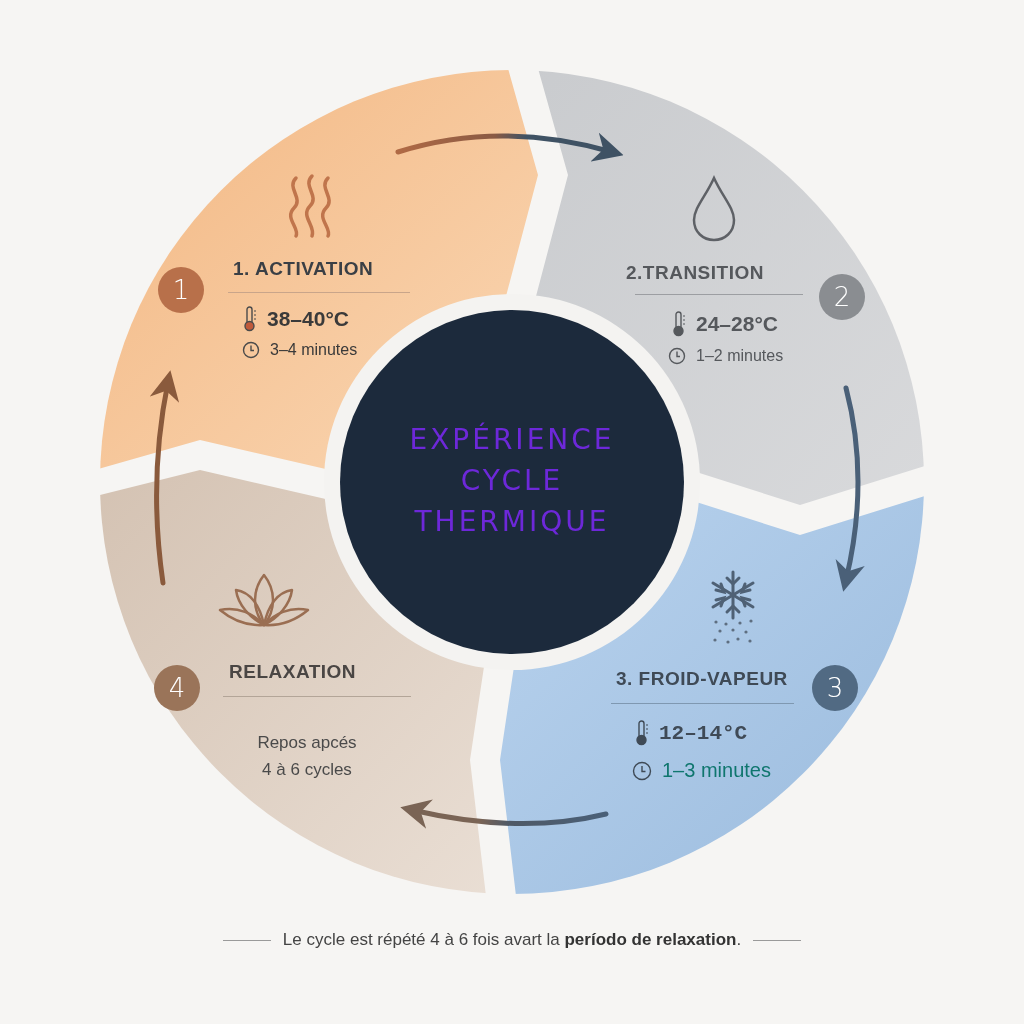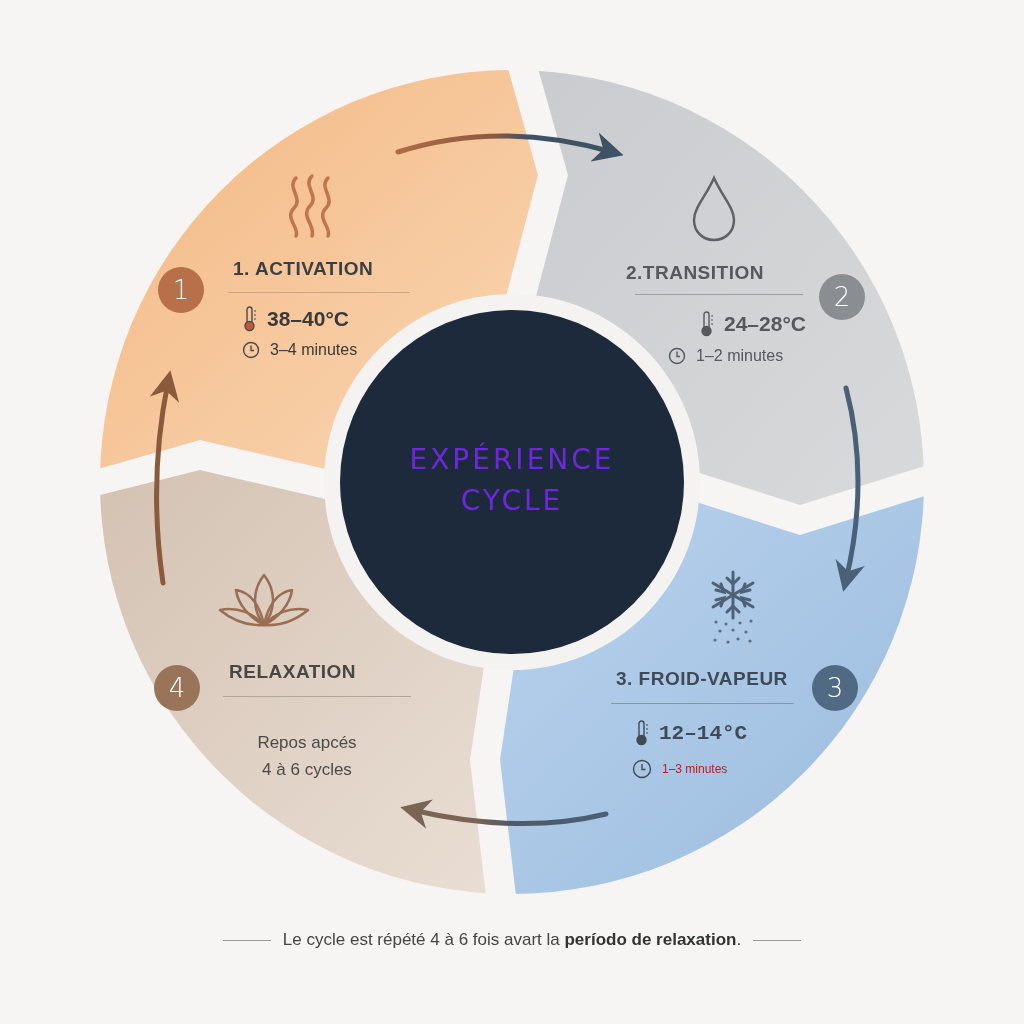--- a/index.html
+++ b/index.html
@@ -163,21 +163,21 @@
   <svg width="18" height="18" viewBox="0 0 18 18">
     <circle cx="9" cy="9" r="7.5" fill="none" stroke="#4a4a4a" stroke-width="1.4"></circle>
     <path d="M9,4.5 L9,9.5 L12,9.5" fill="none" stroke="#4a4a4a" stroke-width="1.4"></path>
   </svg>
   <span class="dur" style="color:#3a3a3a;">3–4 minutes</span>
 </div>
 
 <div class="badge" style="left:819px; top:274px; background:#8a8d91;">2</div>
 <div class="seg-text title" style="left:626px; top:262px; color:#55585c;">2.TRANSITION</div>
 <div class="rule" style="left:635px; top:294px; width:168px; background:#9c9ea2;"></div>
-<div class="row" style="left:700px; top:311px;">
+<div class="row" style="left:672px; top:311px;">
   <svg width="14" height="26" viewBox="0 0 14 26">
     <rect x="4" y="1" width="5" height="17" rx="2.5" fill="none" stroke="#55585c" stroke-width="1.4"></rect>
     <circle cx="6.5" cy="20" r="4.5" fill="#55585c" stroke="#55585c" stroke-width="1.4"></circle>
     <line x1="11" y1="5" x2="13" y2="5" stroke="#55585c"></line>
       <line x1="11" y1="9" x2="13" y2="9" stroke="#55585c"></line>
       <line x1="11" y1="13" x2="13" y2="13" stroke="#55585c"></line>
   </svg>
   <span class="temp" style="color:#55585c;">24–28°C</span>
 </div>
 <div class="row" style="left:668px; top:347px;">
@@ -199,33 +199,34 @@
       <line x1="11" y1="9" x2="13" y2="9" stroke="#3f4a56"></line>
       <line x1="11" y1="13" x2="13" y2="13" stroke="#3f4a56"></line>
   </svg>
   <span class="temp" style="color:#3f4a56;">12–14°C</span>
 </div>
 <div class="row" style="left:632px; top:759px;">
   <svg width="20" height="20" viewBox="0 0 20 20">
     <circle cx="10" cy="10" r="8.5" fill="none" stroke="#3f4a56" stroke-width="1.4"></circle>
     <path d="M10,5 L10,10.5 L13.5,10.5" fill="none" stroke="#3f4a56" stroke-width="1.4"></path>
   </svg>
-  <span class="dur" style="color:#b91c1c; font-size:12px;">1–3 minutes</span>
+  <span class="dur" style="color:#0f766e; font-size:20px;">1–3 minutes</span>
 </div>
 
 <div class="badge" style="left:154px; top:665px; background:#9a7459;">4</div>
 <div class="seg-text title" style="left:229px; top:661px; color:#4a4644;">RELAXATION</div>
 <div class="rule" style="left:223px; top:696px; width:188px; background:#b3a598;"></div>
 <div class="relax-desc" style="left:232px; top:729px; width:150px;">
   <div>Repos apcés</div>
   <div>4 à 6 cycles</div>
 </div>
 
 <div class="center-title">
   <div>EXPÉRIENCE</div>
   <div>CYCLE</div>
+  <div>THERMIQUE</div>
 </div>
 
 <div class="footer">
   <span class="line"></span>
   <span><span>Le cycle est répété </span><span>4 à 6</span><span> fois avart la </span><b>período de relaxation</b><span>.</span></span>
   <span class="line"></span>
 </div>
 
 </body></html>

